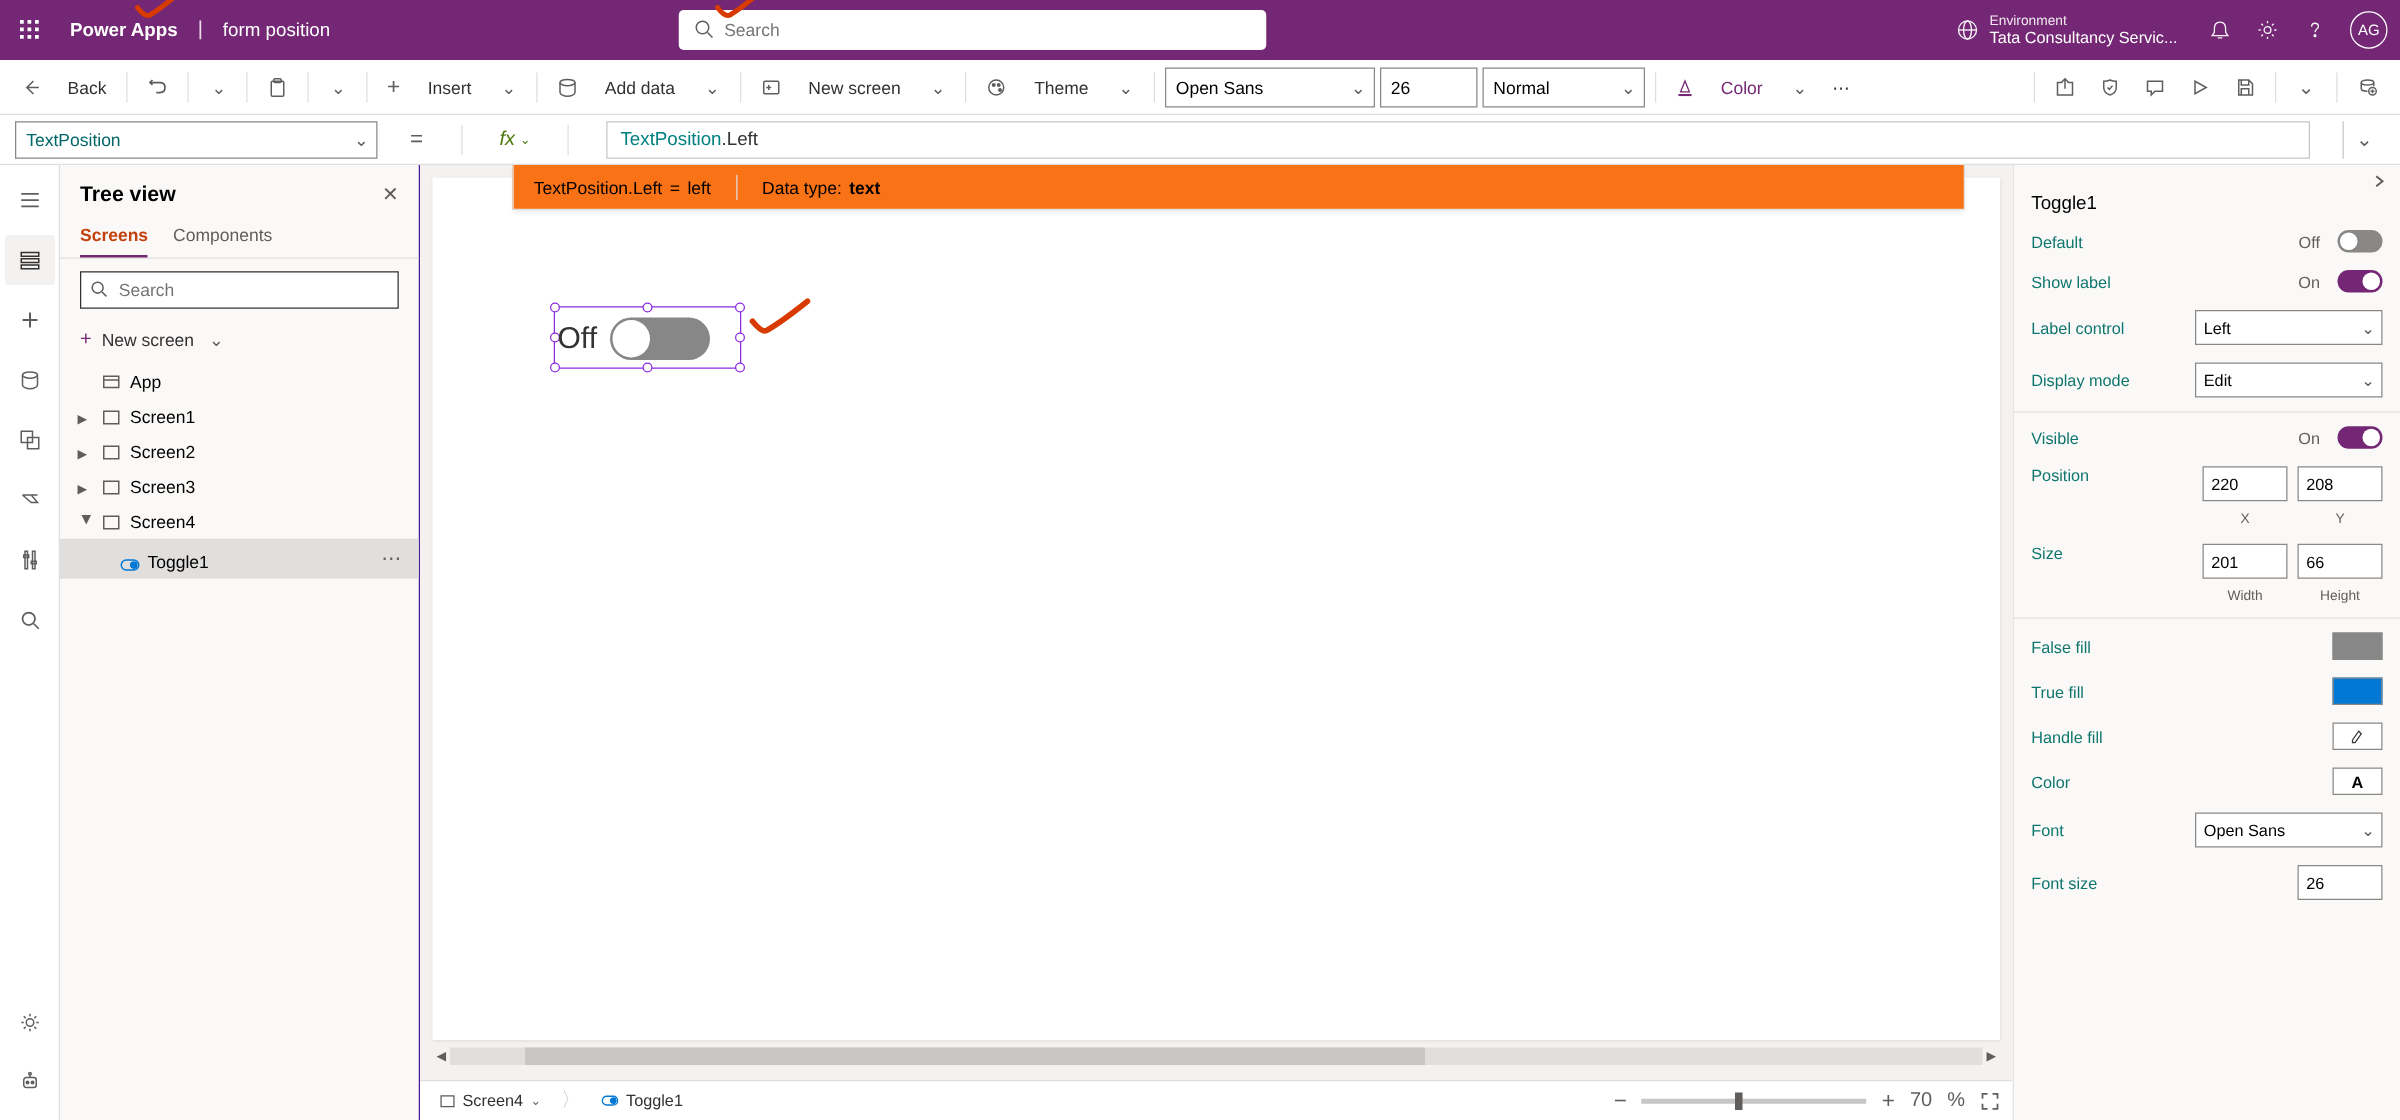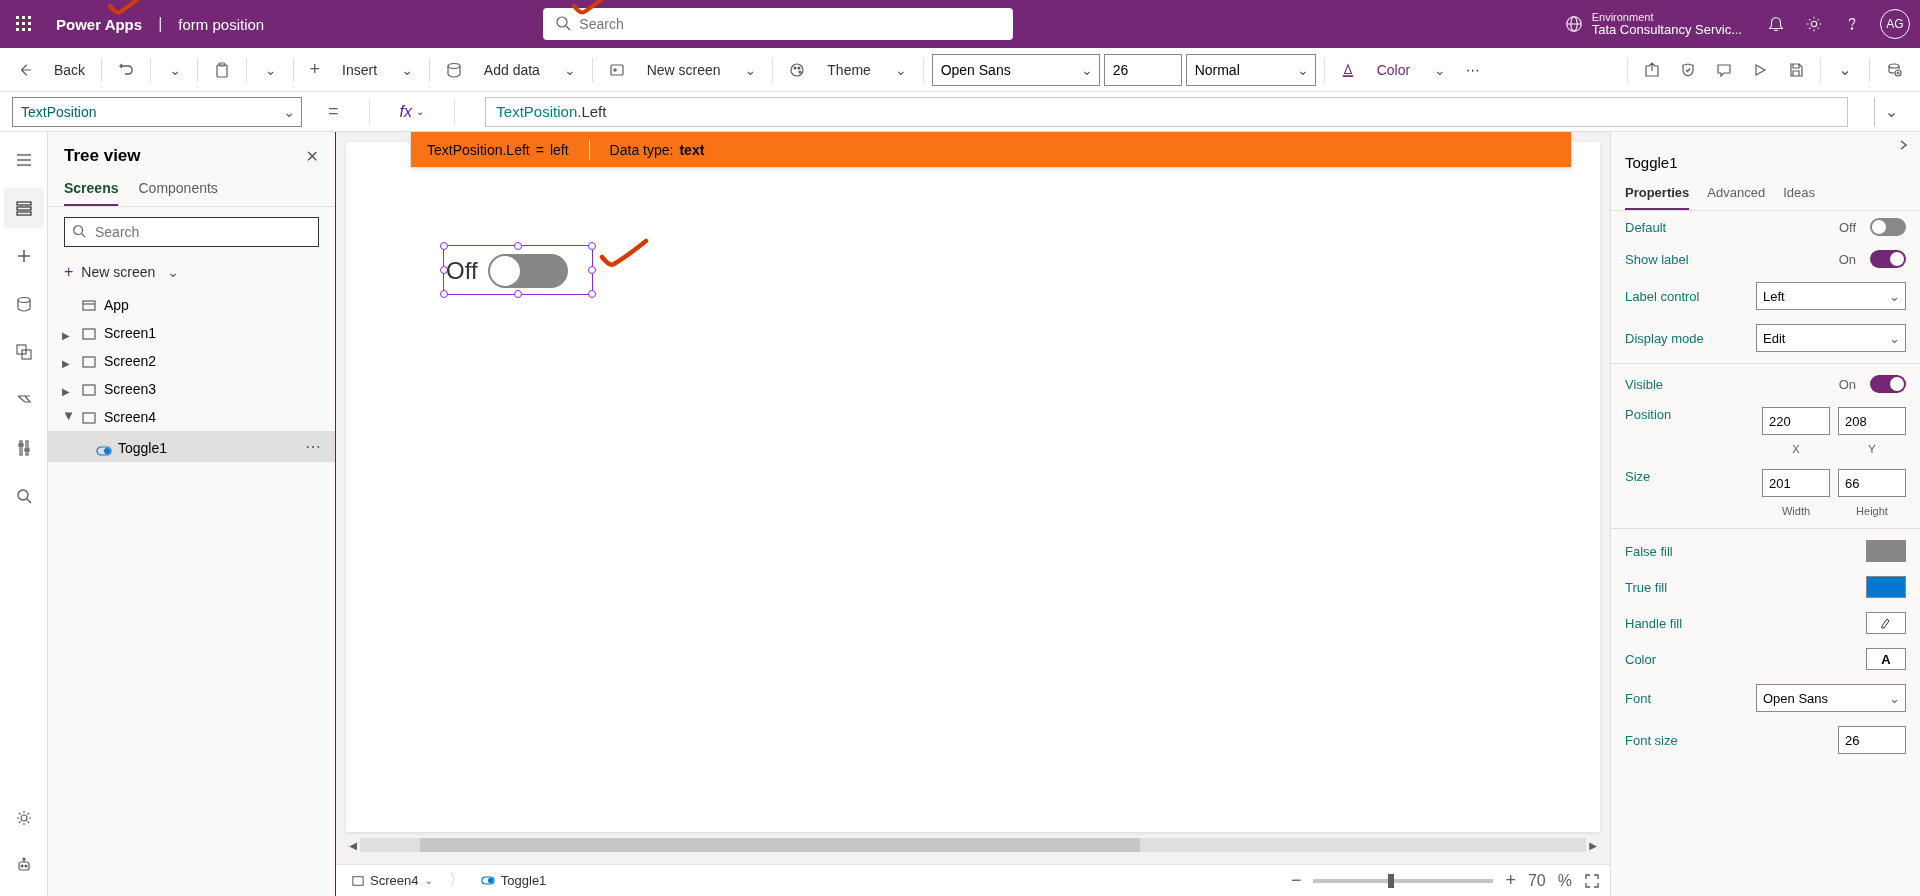--- a/index.html
+++ b/index.html
@@ -33,21 +33,21 @@
 .tinput { height: 32px; border: 1px solid #8a8886; background: #fff; font-size: 14px; padding: 0 8px; width: 78px; }
 .purple { color: #742774; }
 .toolbar-right { margin-left: auto; display: flex; align-items: center; gap: 4px; }
 .ticon { width: 32px; height: 32px; display: flex; align-items: center; justify-content: center; cursor: pointer; color: #605e5c; border-radius: 2px; }
 
 
 .formula-row { height: 40px; background: #fff; border-bottom: 1px solid #e1dfdd; display: flex; align-items: center; padding: 0 12px; gap: 26px; }
 .prop-select { width: 290px; height: 30px; border: 1px solid #8a8886; display: flex; align-items: center; padding: 0 8px; font-size: 14px; position: relative; background: #fff; color: #006666; }
 .prop-select .chev { position: absolute; right: 6px; color: #605e5c; }
 .eq { font-size: 18px; color: #605e5c; }
-.fx { display: flex; align-items: center; gap: 4px; color: #4c1d95; font-style: italic; font-family: serif; font-size: 16px; }
+.fx { display: flex; align-items: center; gap: 4px; color: #4d7c0f; font-style: italic; font-family: serif; font-size: 16px; }
 .formula-input { flex: 1; height: 30px; border: 1px solid #c8c6c4; padding: 0 10px; font-family: Consolas, monospace; font-size: 15px; display: flex; align-items: center; background: #fff; position: relative; }
 .formula-input .tok-type { color: #008080; }
 .formula-input .tok-prop { color: #333; }
 .formula-expand { width: 34px; height: 30px; display: flex; align-items: center; justify-content: center; color: #605e5c; cursor: pointer; border-left: 1px solid #c8c6c4; }
 
 
 .result-bar { position: absolute; left: 410px; top: 132px; height: 36px; background: #f97316; border: 1px solid #e1dfdd; border-top: none; display: flex; align-items: center; font-size: 14px; padding: 0 16px; gap: 20px; z-index: 5; box-shadow: 0 2px 4px rgba(0,0,0,.08); width: 1162px; }
 .result-bar .seg { display: flex; align-items: center; gap: 6px; }
 .result-bar strong { font-weight: 600; }
 
@@ -59,21 +59,21 @@
 .rail-btn { width: 40px; height: 40px; display: flex; align-items: center; justify-content: center; cursor: pointer; color: #605e5c; border-radius: 2px; }
 .rail-btn.active { background: #f3f2f1; color: #323130; }
 .rail-bottom { margin-top: auto; margin-bottom: 10px; display: flex; flex-direction: column; gap: 8px; align-items: center; }
 
 
 .tree { width: 288px; background: #faf9f8; border-right: 1px solid #4c1d95; display: flex; flex-direction: column; }
 .tree-hdr { display: flex; align-items: center; padding: 14px 16px 6px; }
 .tree-hdr h2 { font-size: 17px; font-weight: 600; flex: 1; }
 .tree-tabs { display: flex; gap: 20px; padding: 0 16px; border-bottom: 1px solid #e1dfdd; }
 .tree-tab { padding: 8px 0; font-size: 14px; cursor: pointer; color: #605e5c; border-bottom: 2px solid transparent; }
-.tree-tab.active { color: #14532d; border-bottom-color: #742774; font-weight: 600; }
+.tree-tab.active { color: #c2410c; border-bottom-color: #742774; font-weight: 600; }
 .tree-search { margin: 10px 16px; position: relative; }
 .tree-search input { width: 100%; height: 30px; border: 1px solid #323130; padding: 0 8px 0 30px; font-size: 14px; background: #fff; }
 .tree-search .sicon { position: absolute; left: 8px; top: 7px; color: #605e5c; }
 .tree-newscreen { display: flex; align-items: center; gap: 8px; padding: 6px 16px; font-size: 14px; cursor: pointer; color: #323130; }
 .tree-newscreen .plus { color: #742774; font-size: 16px; }
 .tree-list { flex: 1; overflow: auto; padding-top: 4px; }
 .tree-item { display: flex; align-items: flex-end; gap: 6px; padding: 6px 10px 6px 14px; font-size: 14px; cursor: pointer; }
 .tree-item.selected { background: #e1dfdd; }
 .tree-item .caret { width: 14px; color: #605e5c; font-size: 10px; }
 .tree-item .ticon2 { width: 16px; color: #605e5c; display: flex; align-items: center; }
@@ -591,25 +591,20 @@
     </div>
   </div>
 
   <div class="proppanel">
     <div class="prop-top">
       <svg width="14" height="14" viewBox="0 0 14 14" fill="none" stroke="#605e5c" stroke-width="1.6">
           <path d="M5 3 L10 7 L5 11"></path>
         </svg>
     </div>
     <div class="prop-name">Toggle1</div>
-    <div class="prop-tabs">
-      <div class="prop-tab active">Properties</div>
-      <div class="prop-tab">Advanced</div>
-      <div class="prop-tab">Ideas</div>
-    </div>
     <div class="prop-body">
       <div class="prop-row">
         <span class="lbl">Default</span>
         <span class="val">Off</span>
         <div class="ptoggle off">
             <div class="k"></div>
           </div>
       </div>
       <div class="prop-row">
         <span class="lbl">Show label</span>

